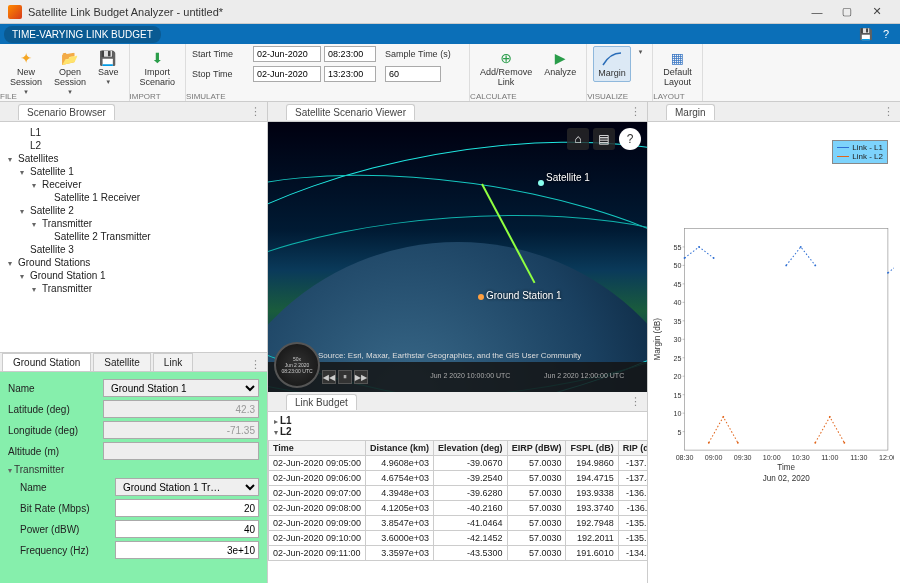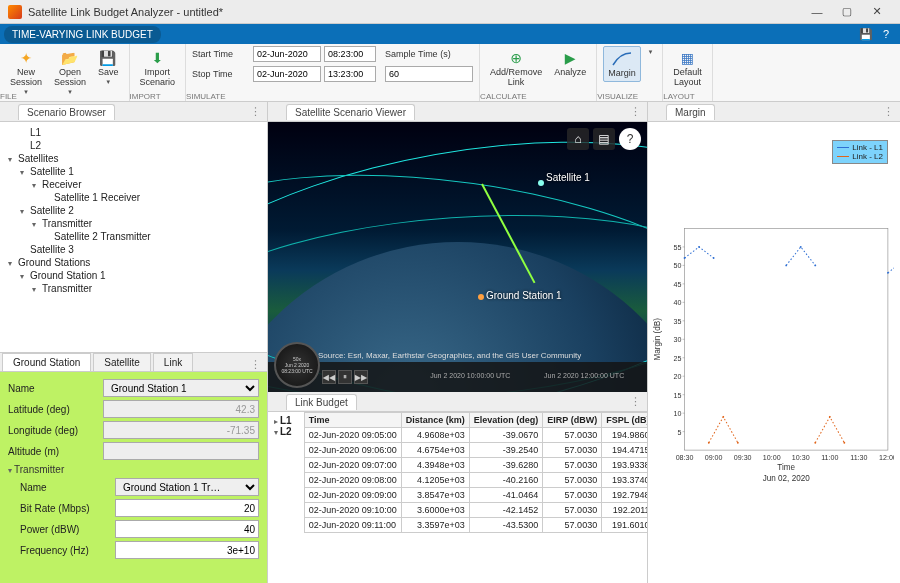--- a/index.html
+++ b/index.html
@@ -46,21 +46,21 @@
 .tree .nd { padding:1px 0 1px 6px; white-space:nowrap;}
 .tree .tg { display:inline-block; width:10px; color:#666; font-size:8px;}
 .tree .i1 { padding-left:18px;} .tree .i2 { padding-left:30px;} .tree .i3 { padding-left:42px;}
 
 
 .proptabs { height:20px; background:#eee; border-top:1px solid #ccc; border-bottom:1px solid #ccc; display:flex; align-items:flex-end;}
 .proptabs .pt { padding:3px 10px; font-size:10px; border:1px solid #ccc; border-bottom:none; background:#f2f2f2; margin-left:2px;}
 .proptabs .pt.active { background:#fff;}
 .proptabs .menuicon { margin-left:auto; padding-right:6px; color:#888;}
 
-.props { flex:1; overflow:auto; background:#bef264; padding:4px 8px; font-size:10px;}
+.props { flex:1; overflow:auto; background:#86efac; padding:4px 8px; font-size:10px;}
 .props .prow { display:flex; align-items:center; margin:3px 0;}
 .props .plabel { width:95px; font-size:10px;}
 .props .pctrl { flex:1;}
 .props .pctrl input, .props .pctrl select { width:100%; height:18px; font-size:10px; padding:0 3px; border:1px solid #aaa;}
 .props .pctrl input.ro { background:#eee; color:#999; text-align:right;}
 .props .section { margin-top:4px; font-size:10px; color:#333;}
 .props .section .tg{font-size:8px;color:#666;margin-right:2px;}
 
 
 .viewer { flex:1; background:linear-gradient(#000010,#001a33 40%,#0a3a5a 55%,#1a5c3c 70%,#0a3a5a 85%,#000); position:relative; overflow:hidden;}
@@ -80,21 +80,21 @@
 .viewer .timeline .ticks .tk { position:absolute; color:#aaa; font-size:7px; top:10px;}
 
 
 .chart { flex:1; background:#fff; position:relative; padding:6px 6px 6px 2px;}
 .chart svg { width:100%; height:100%;}
 .legend { position:absolute; top:18px; right:12px; background:#7dd3fc; border:1px solid #888; font-size:8px; padding:2px 4px;}
 .legend div { display:flex; align-items:center; gap:3px;}
 .legend .sw { width:12px; height:1px;}
 
 
-.lb { flex:1; display:flex; flex-direction:row; background:#fff;gap:6px;}
+.lb { flex:1; display:flex; flex-direction:column; background:#fff;}
 .lb .links { padding:3px 6px; font-size:10px;}
 .lb .links .tg{font-size:8px;color:#666;margin-right:2px;}
 .lb table { border-collapse:collapse; width:100%; font-size:9px;}
 .lb th, .lb td { border:1px solid #ccc; padding:2px 4px; text-align:right; white-space:nowrap;}
 .lb th { background:#f4f4f4; font-weight:600; text-align:center;}
 .lb th:first-child, .lb td:first-child { text-align:left;}
 .lb .tableWrap { overflow:auto; flex:1;}
 .link { position:absolute; border-left:2px solid #8fff40; height:90px; transform-origin:top; }
 </style>
 </head>
@@ -151,21 +151,21 @@
       <div class="fieldrow">
         <span class="flabel">Start Time</span>
         <input style="width: 68px;" value="02-Jun-2020">
         <input style="width: 52px;" value="08:23:00">
         <span class="flabel" style="width:78px;margin-left:6px">Sample Time (s)</span>
       </div>
       <div class="fieldrow">
         <span class="flabel">Stop Time</span>
         <input style="width: 68px;" value="02-Jun-2020">
         <input style="width: 52px;" value="13:23:00">
-        <input style="width: 88px; margin-left: 6px;" value="60">
+        <input style="width: 56px; margin-left: 6px;" value="60">
       </div>
     </div>
     <div class="gtitle">SIMULATE</div>
   </div>
   <div class="rgroup">
     <div class="row">
       <div class="rbtn">
           <div class="ric" style="color:#2a9d4a">⊕</div>
           <div class="lab">Add/Remove<br>Link</div>
         </div>

